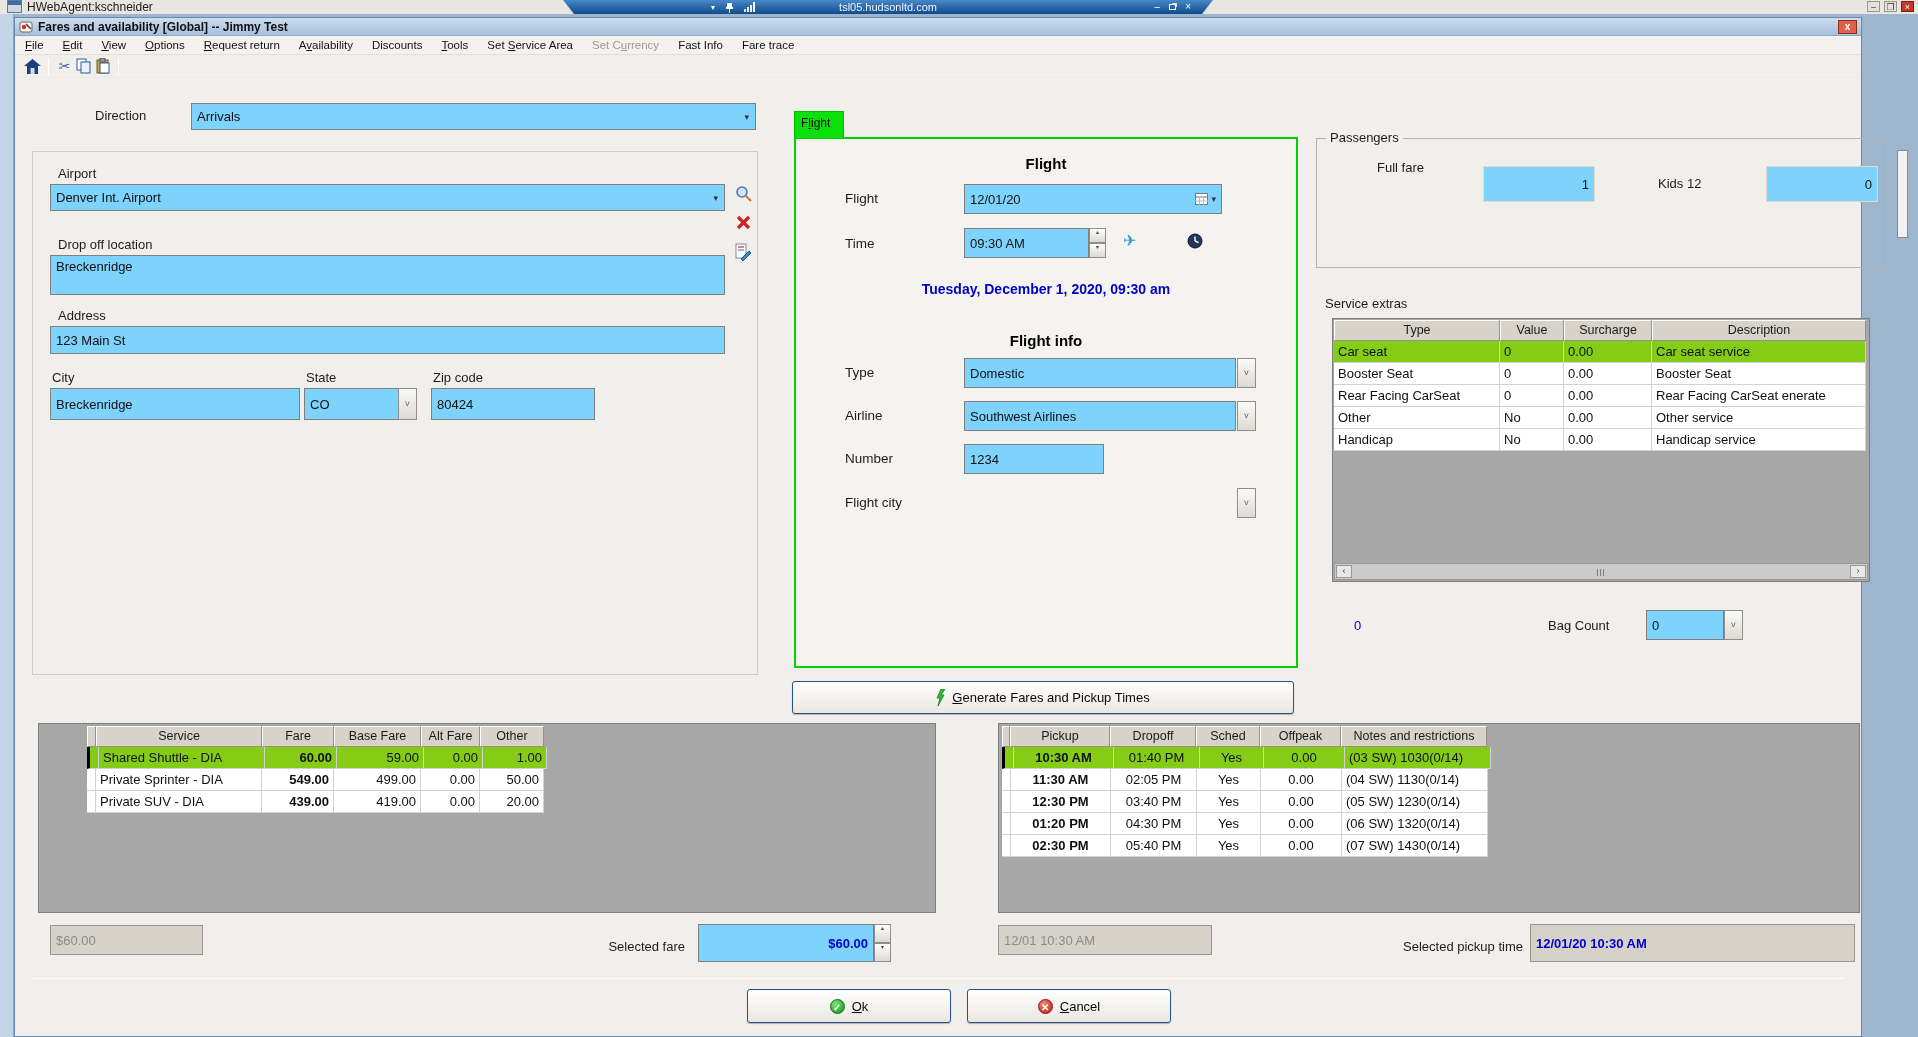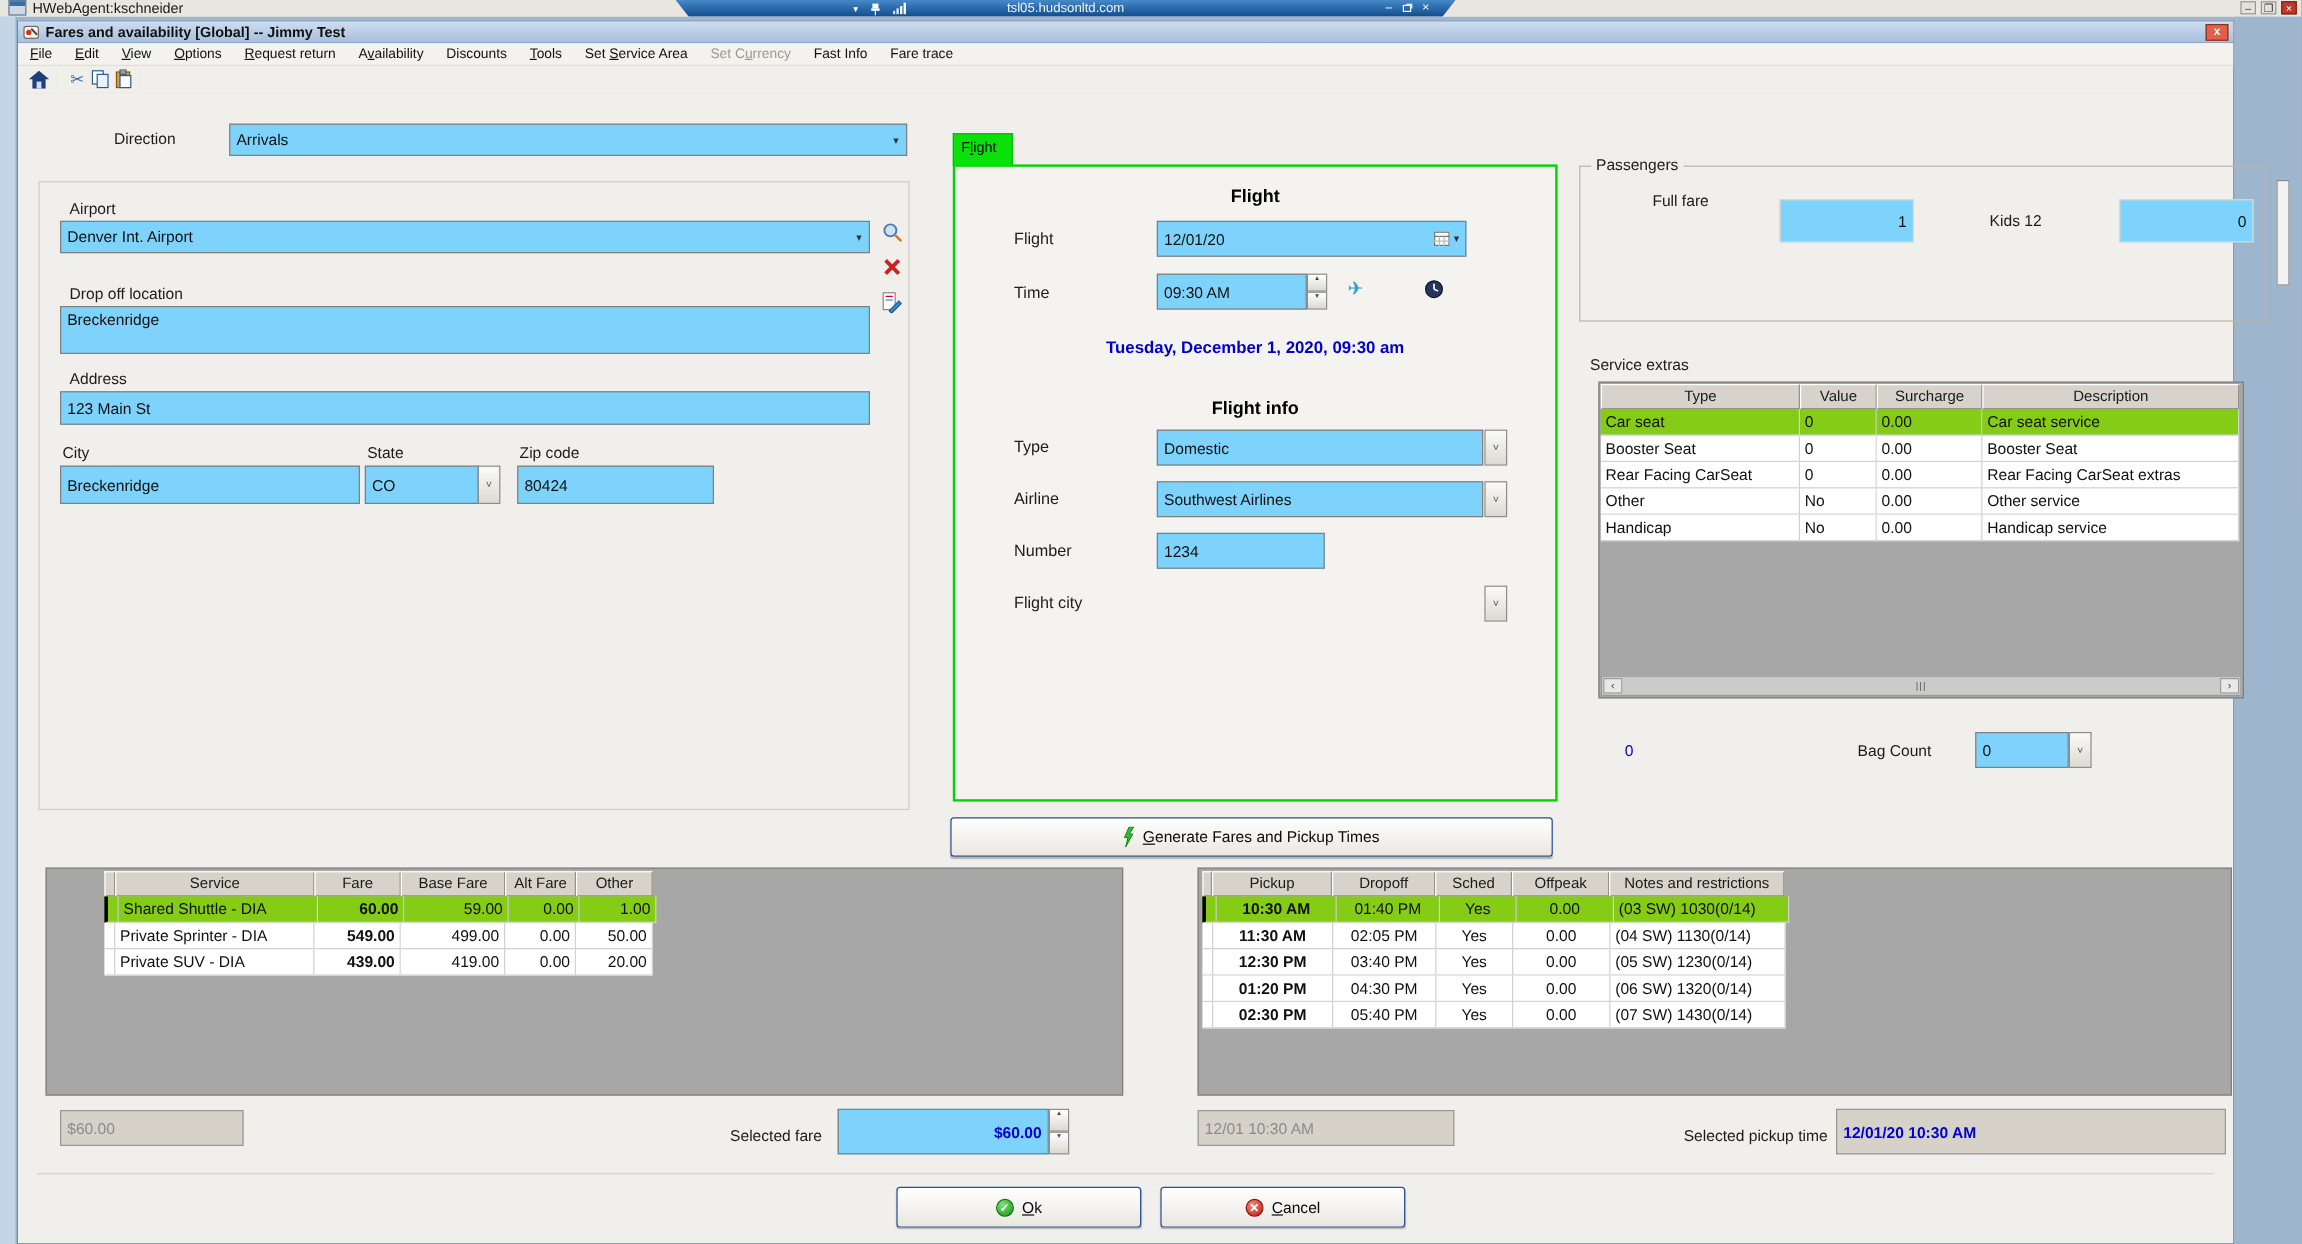--- a/index.html
+++ b/index.html
@@ -331,21 +331,21 @@
           <div class="grow">
             <div class="gc" style="width: 166px; text-align: left;">Booster Seat</div>
             <div class="gc" style="width: 64px; text-align: left;">0</div>
             <div class="gc" style="width: 88px; text-align: left;">0.00</div>
             <div class="gc" style="width: 214px; text-align: left;">Booster Seat</div>
           </div>
           <div class="grow">
             <div class="gc" style="width: 166px; text-align: left;">Rear Facing CarSeat</div>
             <div class="gc" style="width: 64px; text-align: left;">0</div>
             <div class="gc" style="width: 88px; text-align: left;">0.00</div>
-            <div class="gc" style="width: 214px; text-align: left;">Rear Facing CarSeat extras</div>
+            <div class="gc" style="width: 214px; text-align: left;">Rear Facing CarSeat enerate</div>
           </div>
           <div class="grow">
             <div class="gc" style="width: 166px; text-align: left;">Other</div>
             <div class="gc" style="width: 64px; text-align: left;">No</div>
             <div class="gc" style="width: 88px; text-align: left;">0.00</div>
             <div class="gc" style="width: 214px; text-align: left;">Other service</div>
           </div>
           <div class="grow">
             <div class="gc" style="width: 166px; text-align: left;">Handicap</div>
             <div class="gc" style="width: 64px; text-align: left;">No</div>

